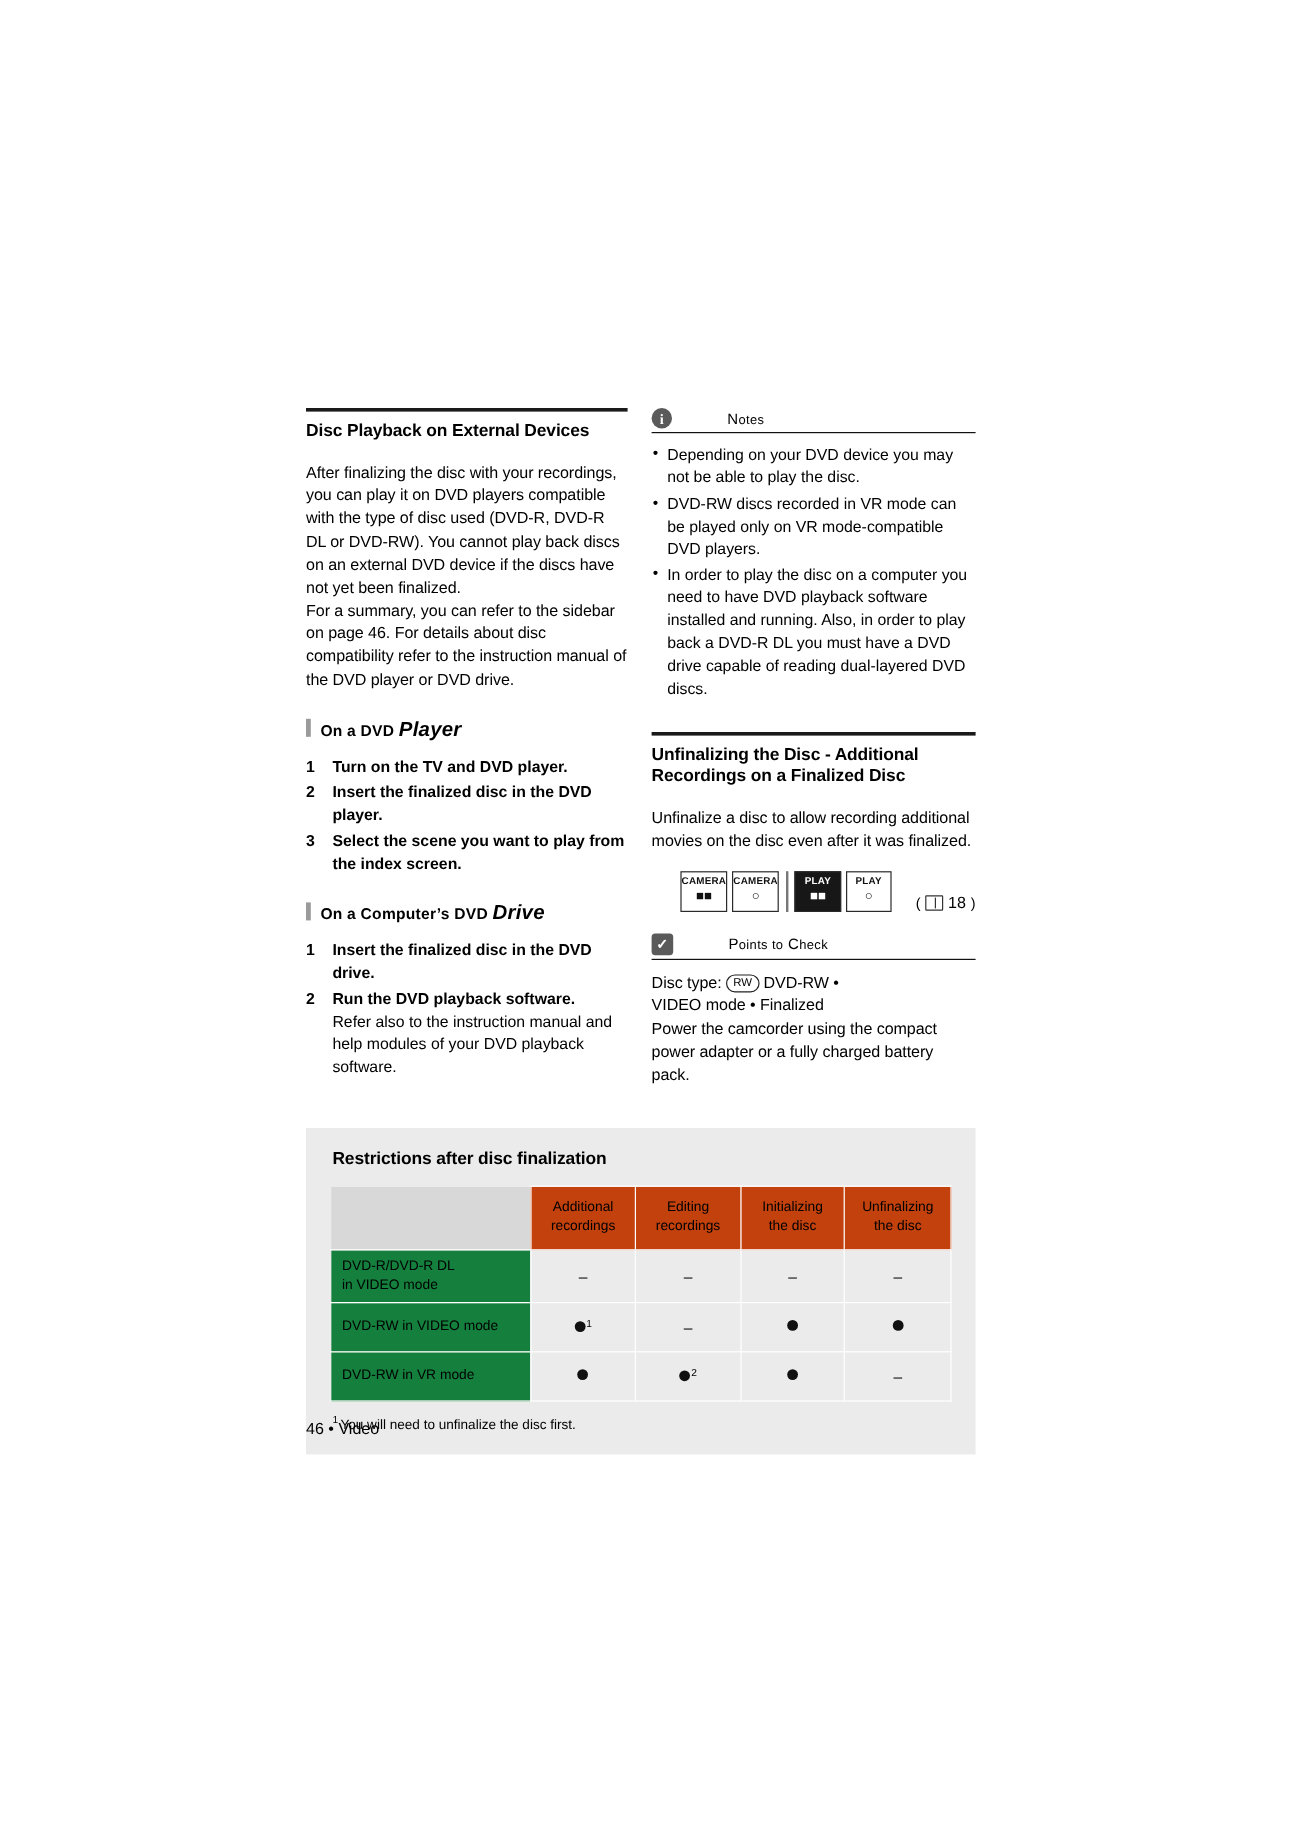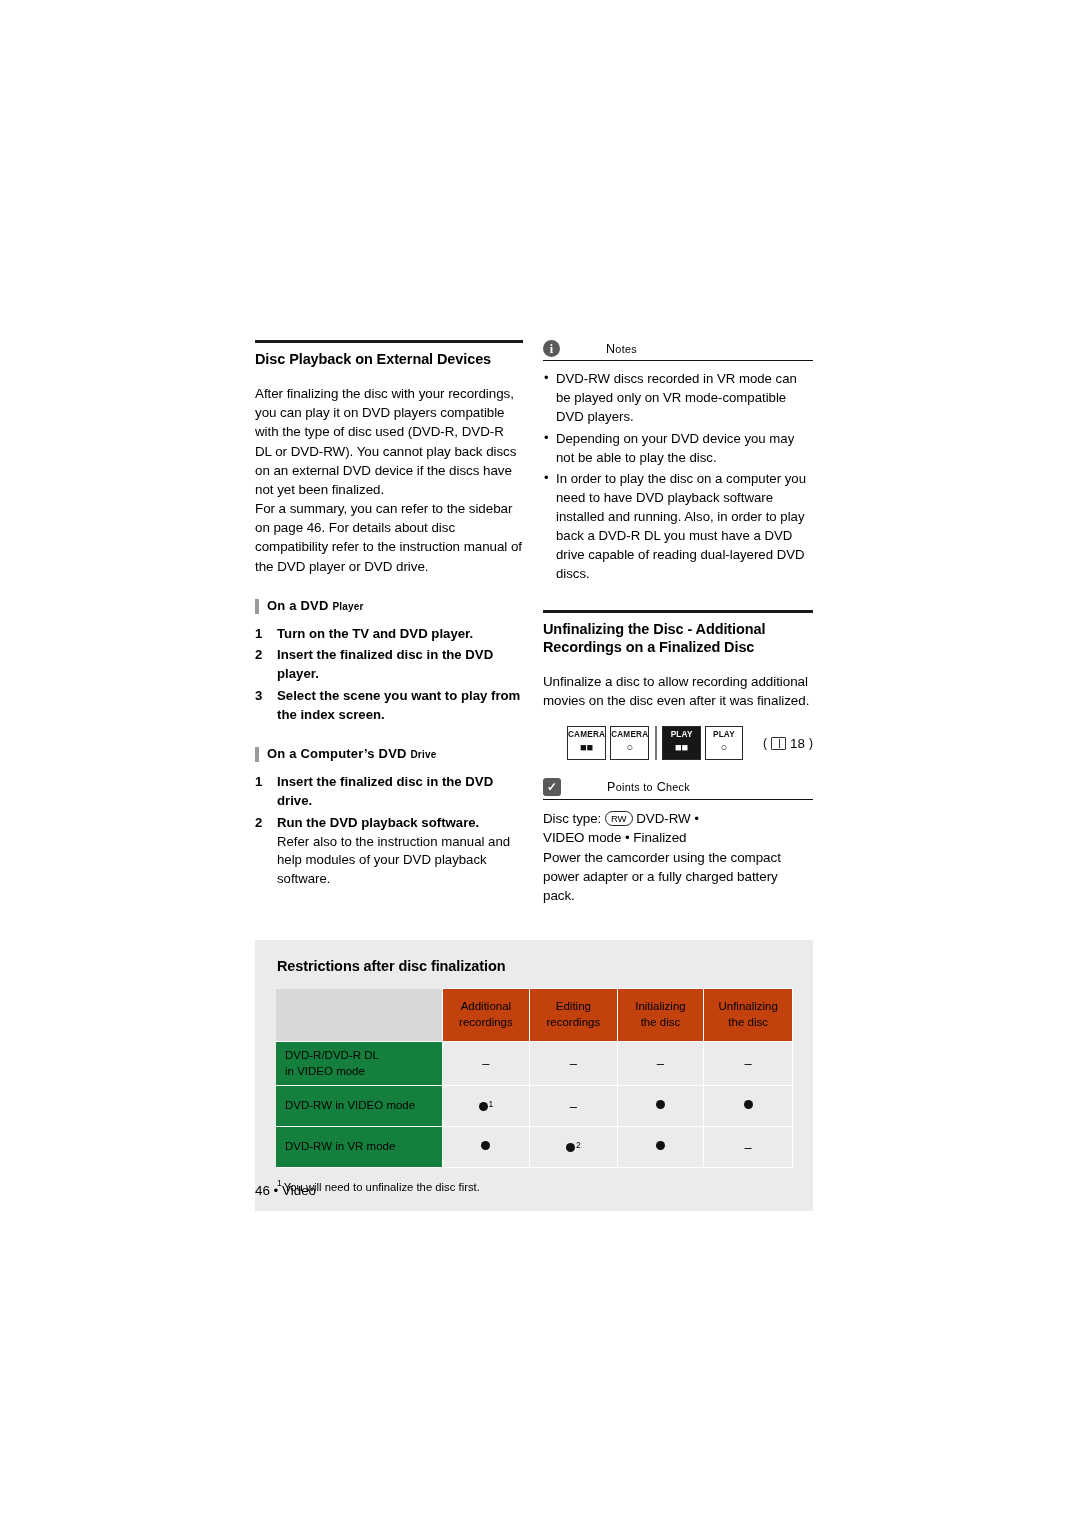--- a/index.html
+++ b/index.html
@@ -66,21 +66,21 @@
     font-weight: bold;
     letter-spacing: 0.2px;
   }
   .subhead:before {
     content: "";
     position: absolute;
     left: 0; top: 1px;
     width: 4px; height: 15px;
     background: #9a9a9a;
   }
-  .subhead .sc { font-size: 10px; }
+  .subhead .sc { font-size: 17px; font-style: italic; }
 
   ol.steps {
     margin: 0;
     padding: 0 0 0 0;
     list-style: none;
   }
   ol.steps li {
     font-size: 13.2px;
     font-weight: bold;
     line-height: 1.42;
@@ -155,21 +155,21 @@
     content: "\2022";
     position: absolute;
     left: 1px;
     top: -1px;
     font-size: 13px;
   }
 
   
   .mode-row {
     display: flex;
-    align-items: center;
+    align-items: flex-end;
     margin: 16px 0 0 0;
     gap: 0px;
     padding-left: 24px;
   }
   .mode-btn {
     border: 1.4px solid #2a2a2a;
     width: 52px;
     height: 34px;
     display: flex;
     flex-direction: column;
@@ -363,22 +363,22 @@
     </ol>
   </div>
 
   <div class="col-right">
     <div class="icon-head">
       <span class="circ-i">i</span>
       <span class="label"><span>N</span><span class="sc">otes</span></span>
     </div>
 
     <ul class="notes">
+      <li>Depending on your DVD device you may not be able to play the disc.</li>
       <li>DVD-RW discs recorded in VR mode can be played only on VR mode-compatible DVD players.</li>
-      <li>Depending on your DVD device you may not be able to play the disc.</li>
       <li>In order to play the disc on a computer you need to have DVD playback software installed and running. Also, in order to play back a DVD-R DL you must have a DVD drive capable of reading dual-layered DVD discs.</li>
     </ul>
 
     <div class="rule-thick-r" style="margin-top:26px;"></div>
     <h1 class="section-title">
       <span>Unfinalizing the Disc - Additional</span><br>
       <span>Recordings on a Finalized Disc</span>
     </h1>
 
     <p class="body">Unfinalize a disc to allow recording additional movies on the disc even after it was finalized.</p>

